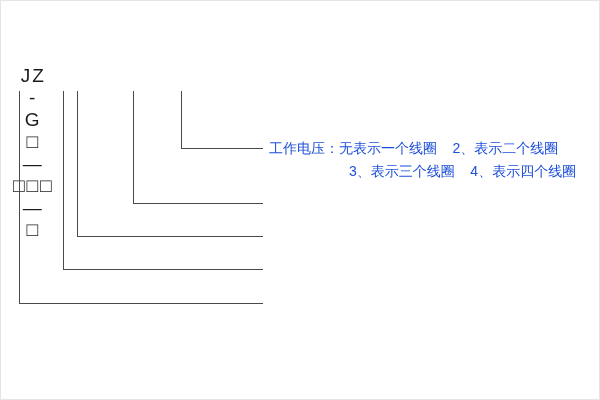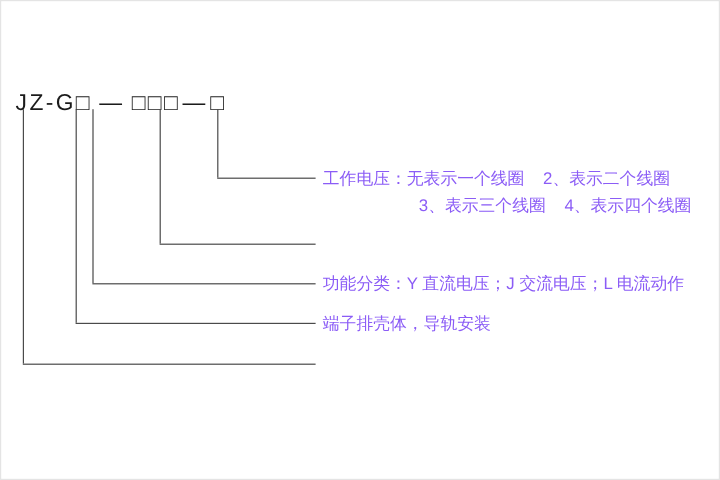--- a/index.html
+++ b/index.html
@@ -14,46 +14,47 @@
     background: #ffffff;
     border: 1px solid #e4e4e4;
     box-sizing: border-box;
     font-family: "Liberation Sans", "DejaVu Sans", sans-serif;
     color: #222222;
     overflow: hidden;
   }
   .model {
     position: absolute;
     left: 12px;
-    top: 75px;
+    top: 64px;
     display: flex;
     align-items: center;
     font-size: 19px;
     letter-spacing: 2px;
     color: #1b1b1b;
     white-space: pre;
+    flex-direction: column;
   }
   .model .dash-wide { margin: 0 6px; }
   .model .dash-tight { margin: 0 2px; }
   .vline {
     position: absolute;
     width: 1px;
     background: #4a4a4a;
   }
   .hline {
     position: absolute;
     height: 1px;
     background: #4a4a4a;
   }
   .callout {
     position: absolute;
     font-size: 14px;
     line-height: 20px;
     white-space: pre;
-    color: #8b5cf6;
+    color: #1d4ed8;
   }
 </style>
 </head>
 <body>
 
 <div class="canvas">
 
   <div class="model">
     <span>JZ</span>
     <span>-</span>
@@ -78,18 +79,16 @@
   <div class="hline" style="left:62px;top:268px;width:200px"></div>
 
   <div class="vline" style="left:18px;top:90px;height:212px"></div>
   <div class="hline" style="left:18px;top:302px;width:244px"></div>
 
   <div class="callout" style="left:268px;top:137px">工作电压：无表示一个线圈    2、表示二个线圈</div>
 
   <div class="callout" style="left:348px;top:160px">3、表示三个线圈    4、表示四个线圈</div>
 
 
-  <div class="callout" style="left:268px;top:225px">功能分类：Y 直流电压；J 交流电压；L 电流动作</div>
 
-  <div class="callout" style="left:268px;top:258px">端子排壳体，导轨安装</div>
 
 
 </div>
 
 </body></html>

